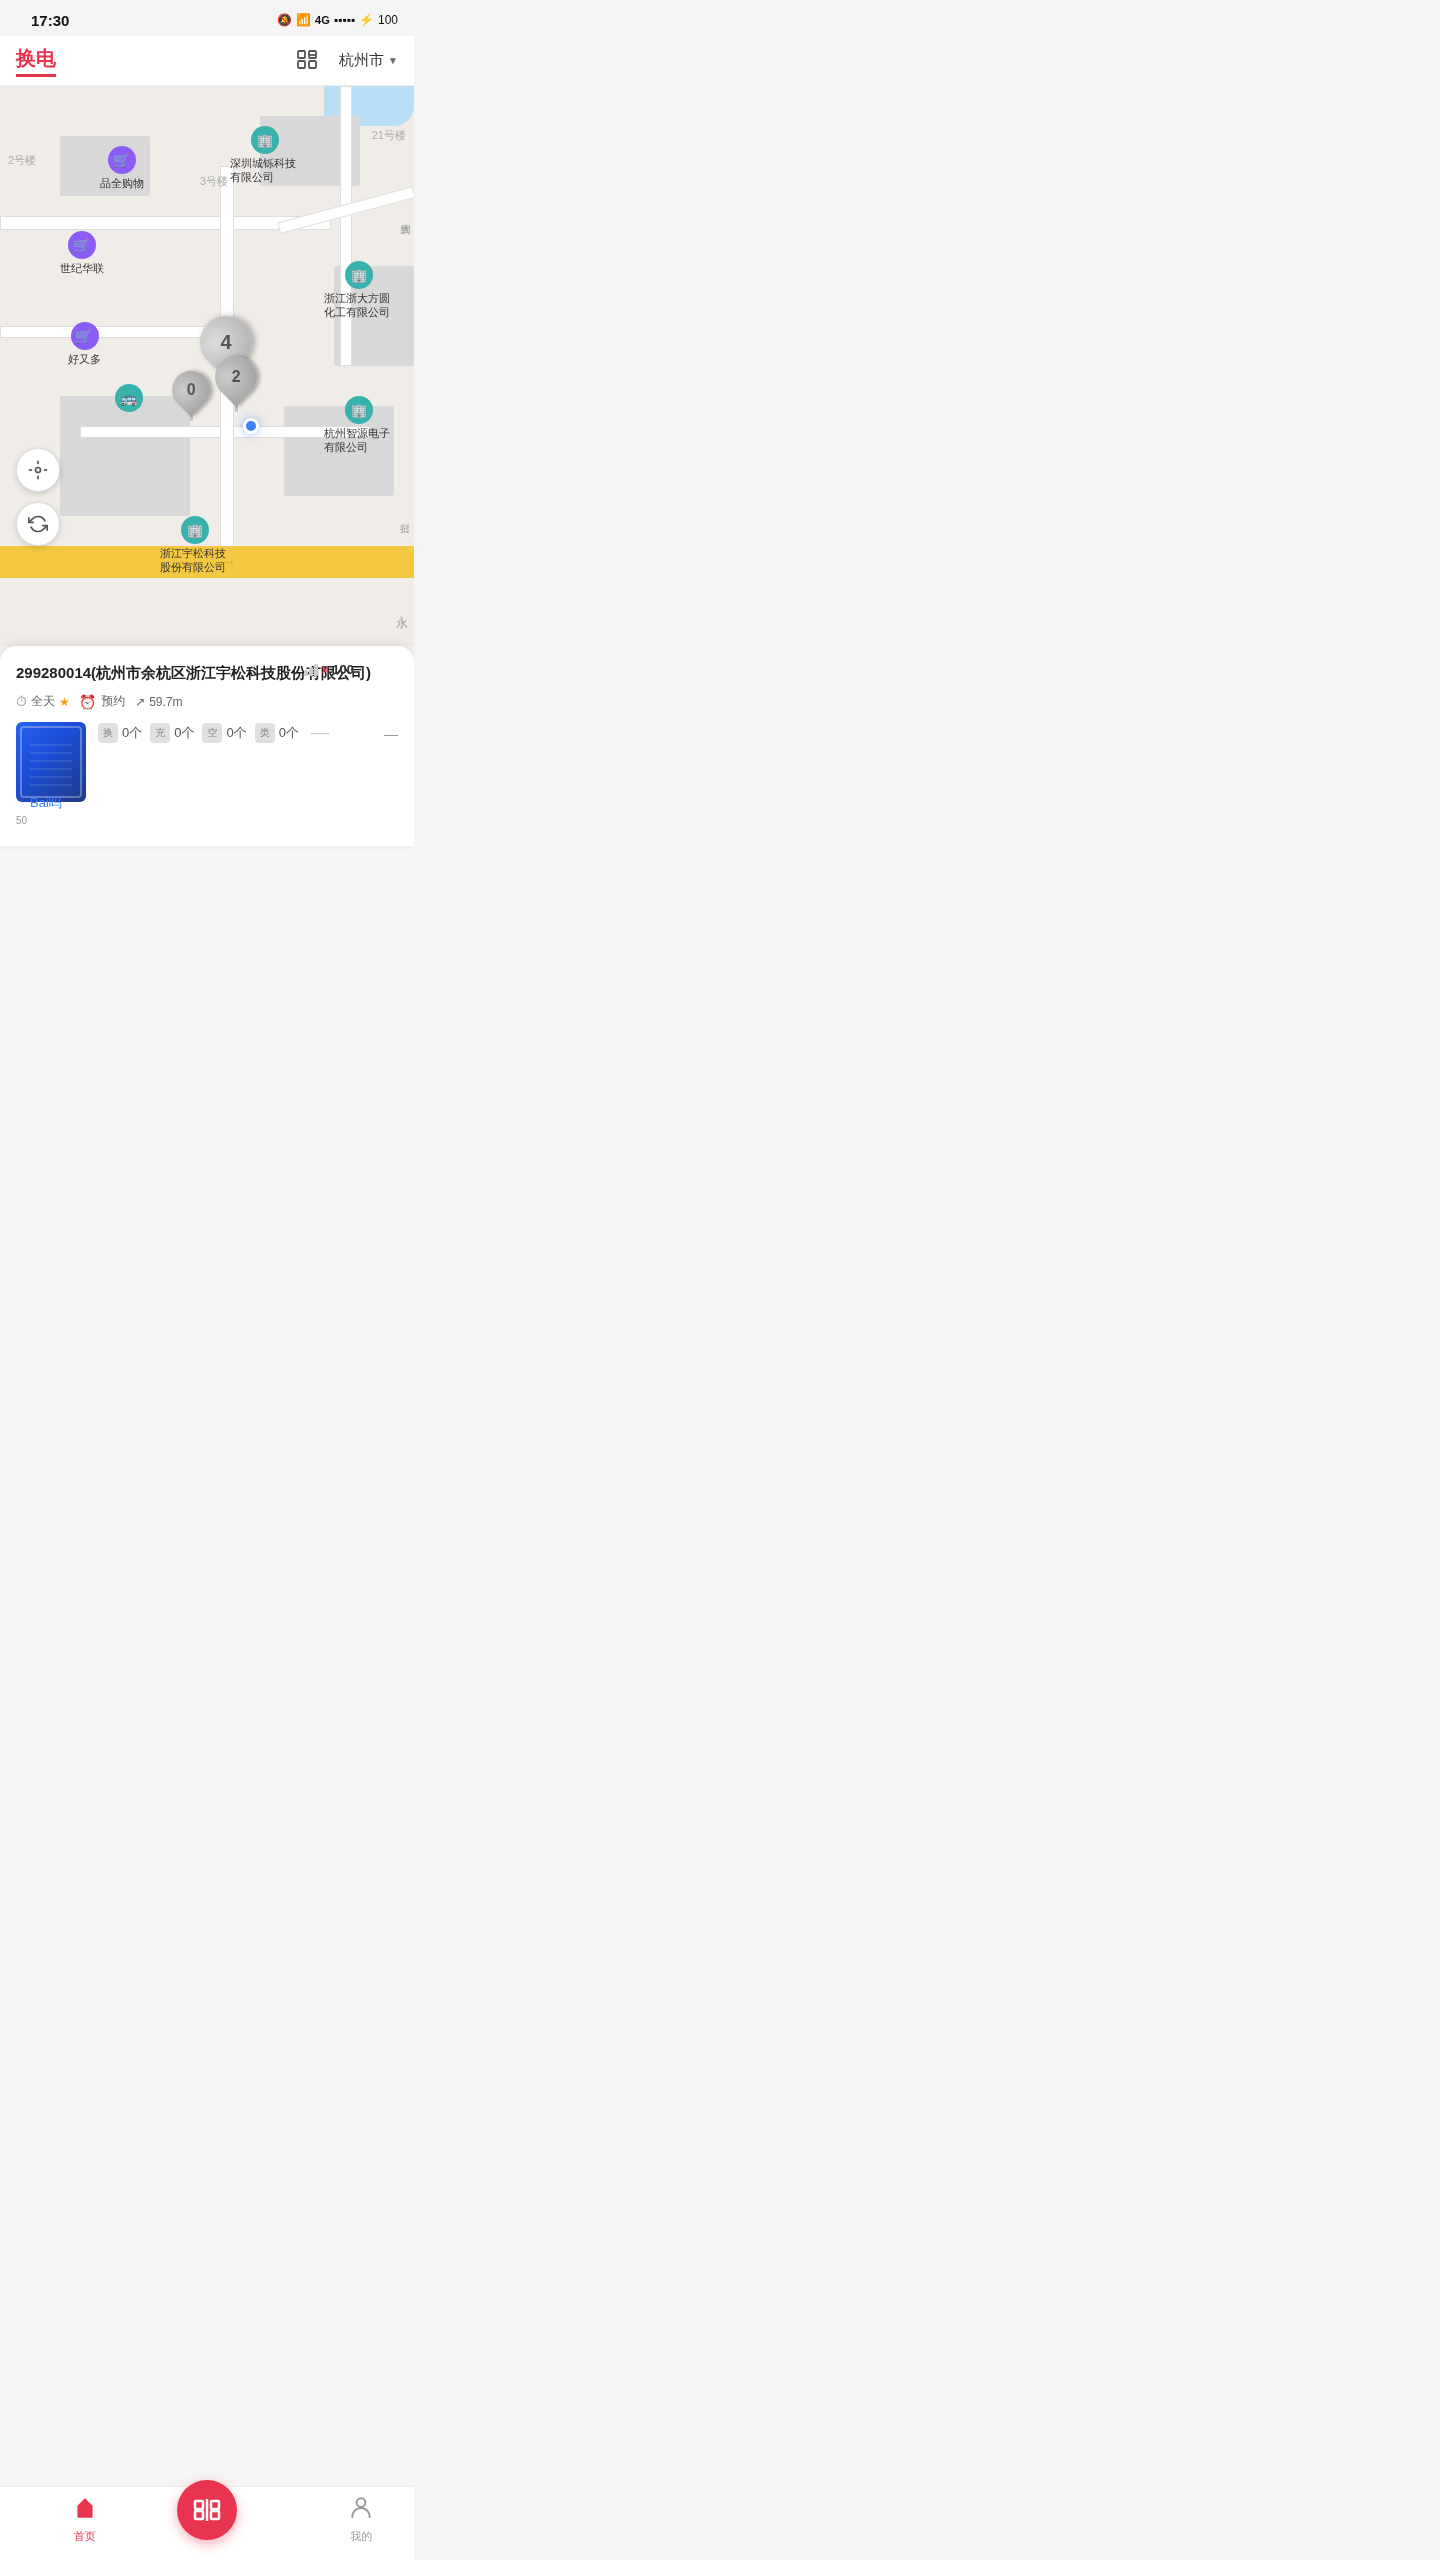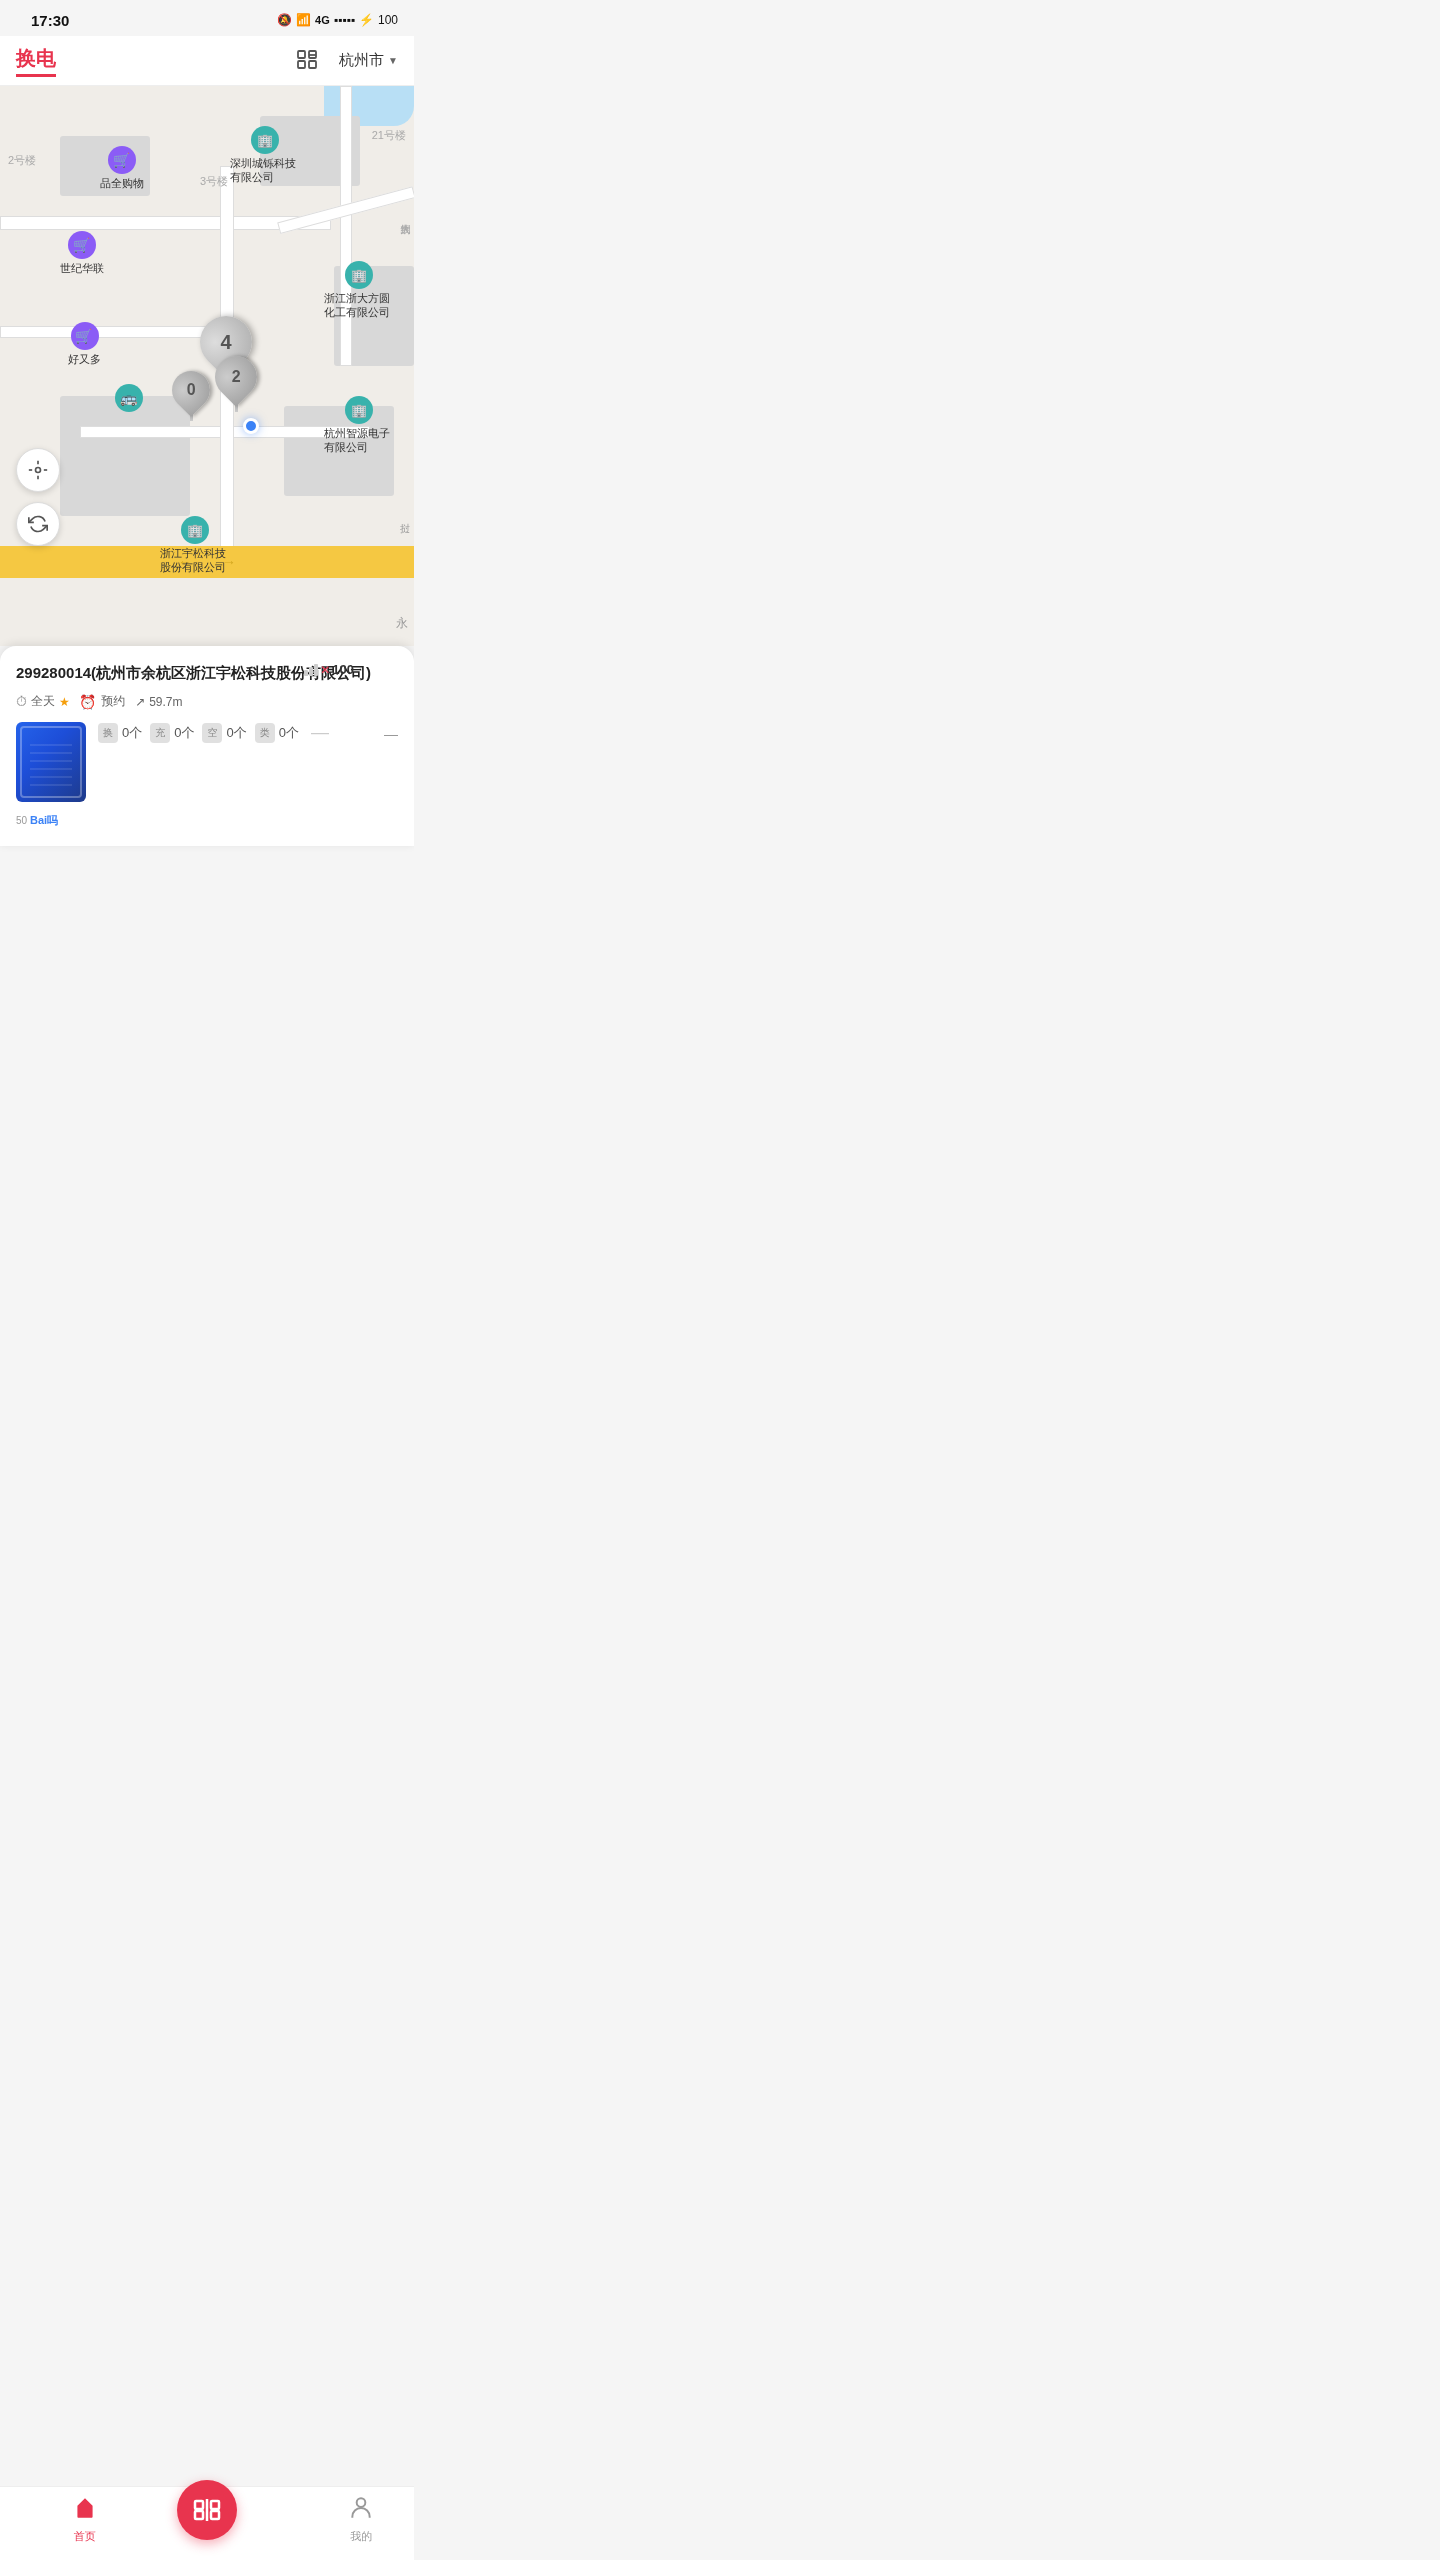--- a/index.html
+++ b/index.html
@@ -694,21 +694,21 @@
           <div class="slot-icon">类</div>
           <span>0个</span>
         </div>
         <span style="color:#ccc;font-size:18px;margin-left:4px;">—</span>
       </div>
     </div>
   </div>
 
   <div style="position:absolute;left:16px;bottom:20px;font-size:10px;color:#999;">50</div>
 
-  <div style="position:absolute;left:30px;bottom:18px;font-size:11px;color:#3b82f6;font-weight:700;">Bai吗</div>
+  <div style="position:absolute;left:30px;bottom:34px;font-size:13px;color:#3b82f6;font-weight:400;">Bai吗</div>
 </div>
 
 <div class="bottom-nav">
   <div class="nav-item">
     <div class="nav-item-icon" style="color:#e8344e;">
       <svg width="26" height="26" viewBox="0 0 24 24" fill="#e8344e">
         <path d="M3 12L5 10M5 10L12 3L19 10M5 10V20C5 20.55 5.45 21 6 21H9V16H15V21H18C18.55 21 19 20.55 19 20V10M9 21V16H15V21"></path>
       </svg>
     </div>
     <span class="nav-item-label">首页</span>

